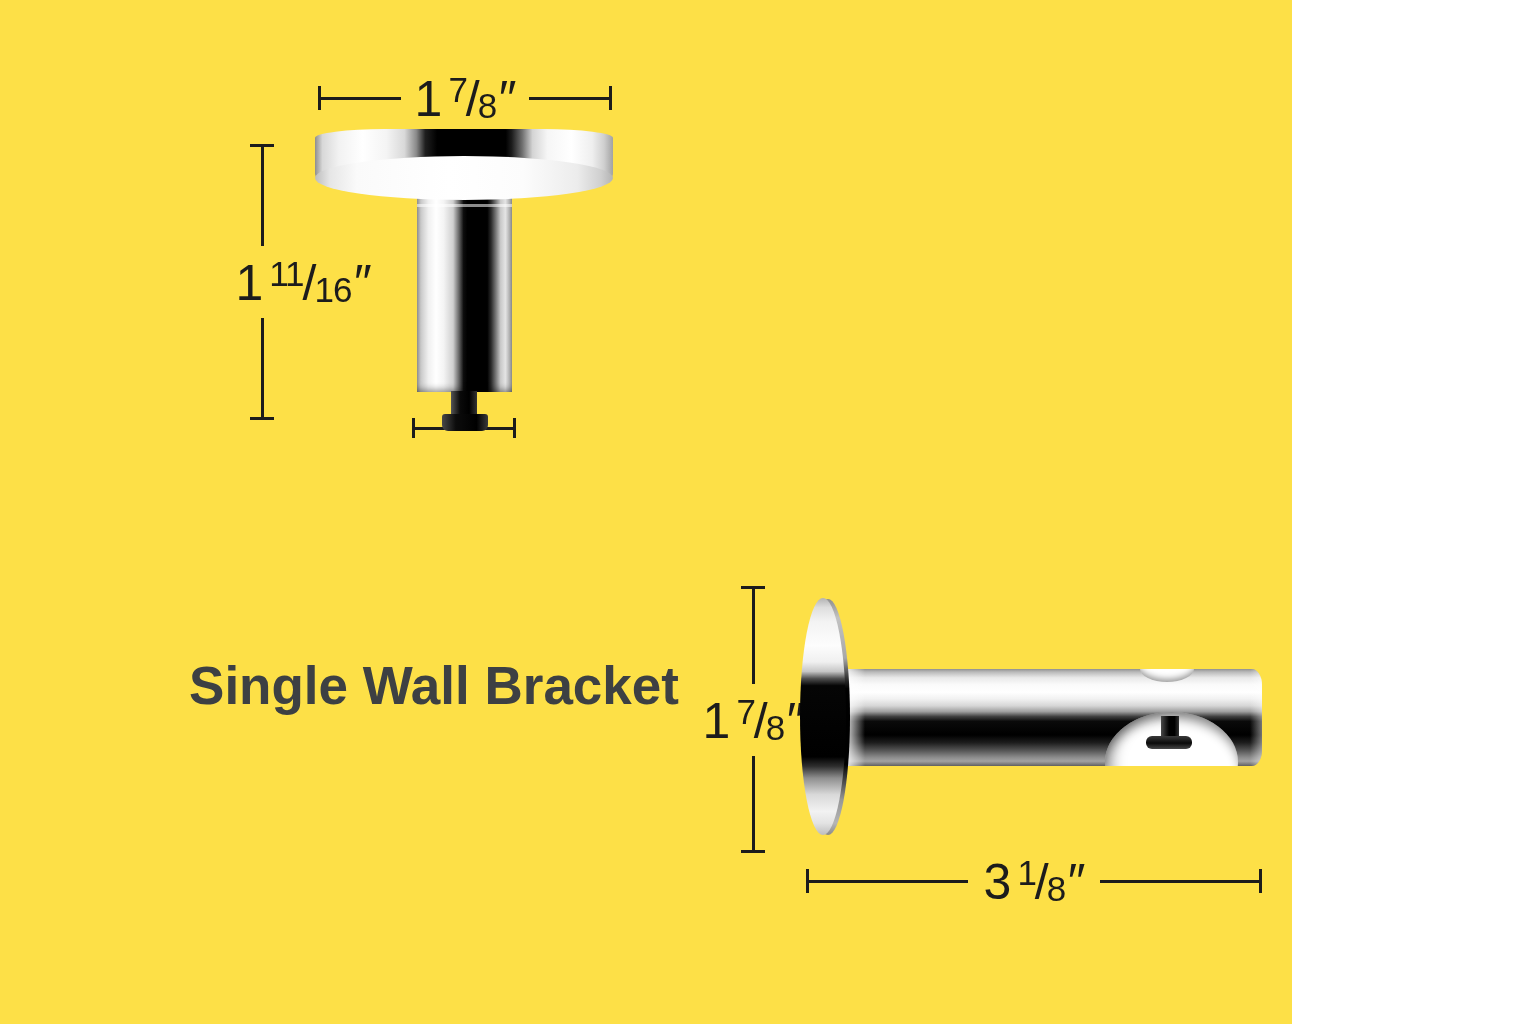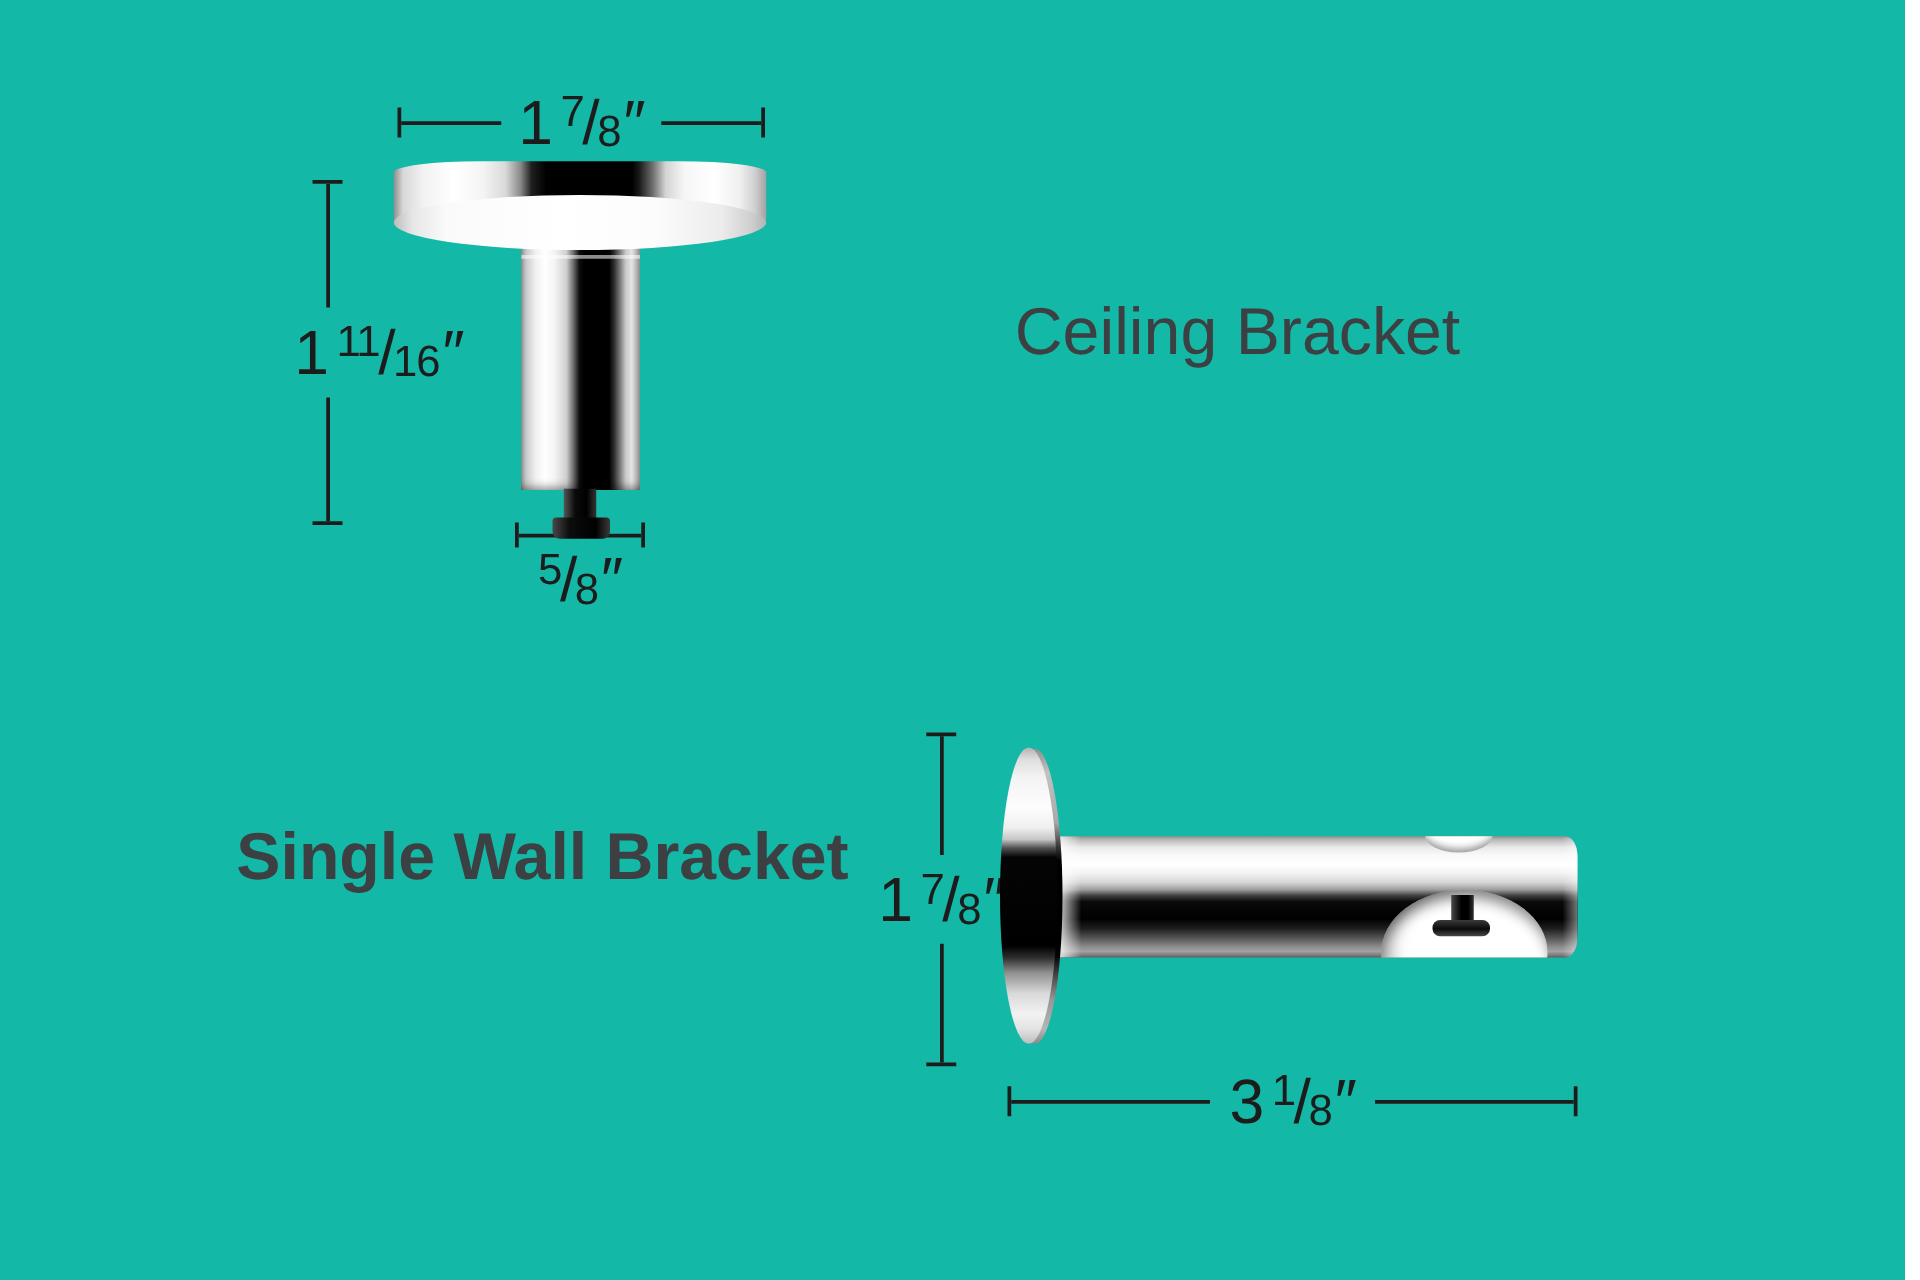--- a/index.html
+++ b/index.html
@@ -1,17 +1,17 @@
 <!DOCTYPE html>
 <html><head>
 <meta charset="utf-8">
 <style>
   html,body { margin:0; padding:0; background:#ffffff; }
   .canvas {
-    position:relative; width:1524px; height:1024px; background:#14b8a6;
+    position:relative; width:1292px; height:1024px; background:#fde047;
     font-family:"Liberation Sans","DejaVu Sans",sans-serif; overflow:hidden;
     --ink:#1c1c1c; --label:#3d4043;
   }
   .abs { position:absolute; }
 
   
   .dim-h { display:flex; align-items:center; }
   .dim-h .tick { width:3px; height:24px; background:var(--ink); flex:0 0 auto; }
   .dim-h .hline { height:3px; flex:1 1 auto; background:var(--ink); }
   .dim-v { display:flex; flex-direction:column; align-items:center; }
@@ -132,23 +132,21 @@
   <div class="abs cb-flange-band"></div>
   <div class="abs cb-flange-bottom"></div>
   <div class="abs cb-screw-stem"></div>
   <div class="abs cb-screw-disc"></div>
 
   <div class="abs dim-h" style="left:412px; top:418px; width:104px; height:20px; z-index:0;">
     <div class="tick" style="height:20px;"></div>
     <div class="hline"></div>
     <div class="tick" style="height:20px;"></div>
   </div>
-  <div class="abs dim-text" style="left:380px; top:438px; width:168px; text-align:center;"><span class="fr-num">5</span><span class="fr-slash">/</span><span class="fr-den">8</span><span class="dim-unit">″</span></div>
 
-  <div class="abs part-label" style="left:760px; top:236px; width:460px;">Ceiling Bracket</div>
 
   <div class="abs part-label" style="left:180px; top:656px; width:508px;font-weight:bold;">Single Wall Bracket</div>
 
   <div class="abs dim-v" style="left:731px; top:586px; width:44px; height:267px;">
     <div class="tick"></div>
     <div class="vline"></div>
     <div class="dim-text"><span class="dim-whole">1</span><span class="fr-num">7</span><span class="fr-slash">/</span><span class="fr-den">8</span><span class="dim-unit">″</span></div>
     <div class="vline"></div>
     <div class="tick"></div>
   </div>

